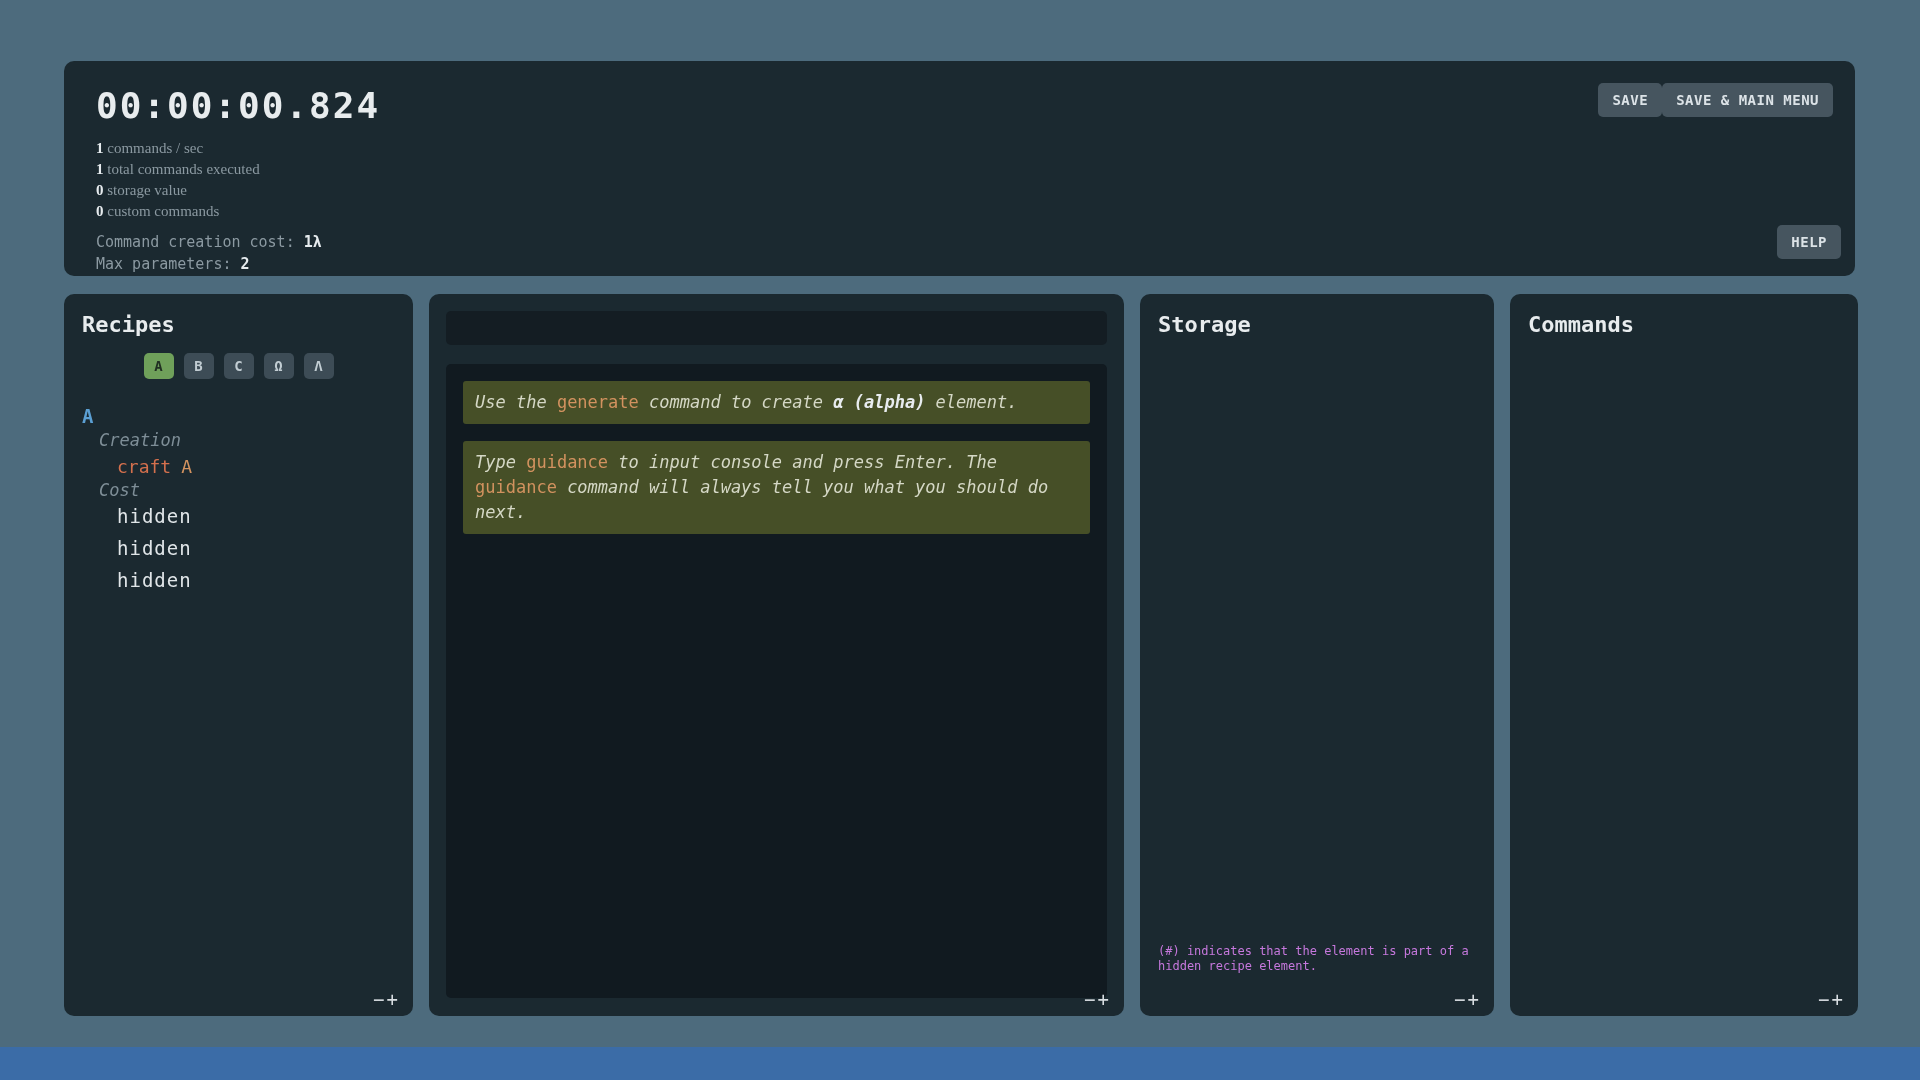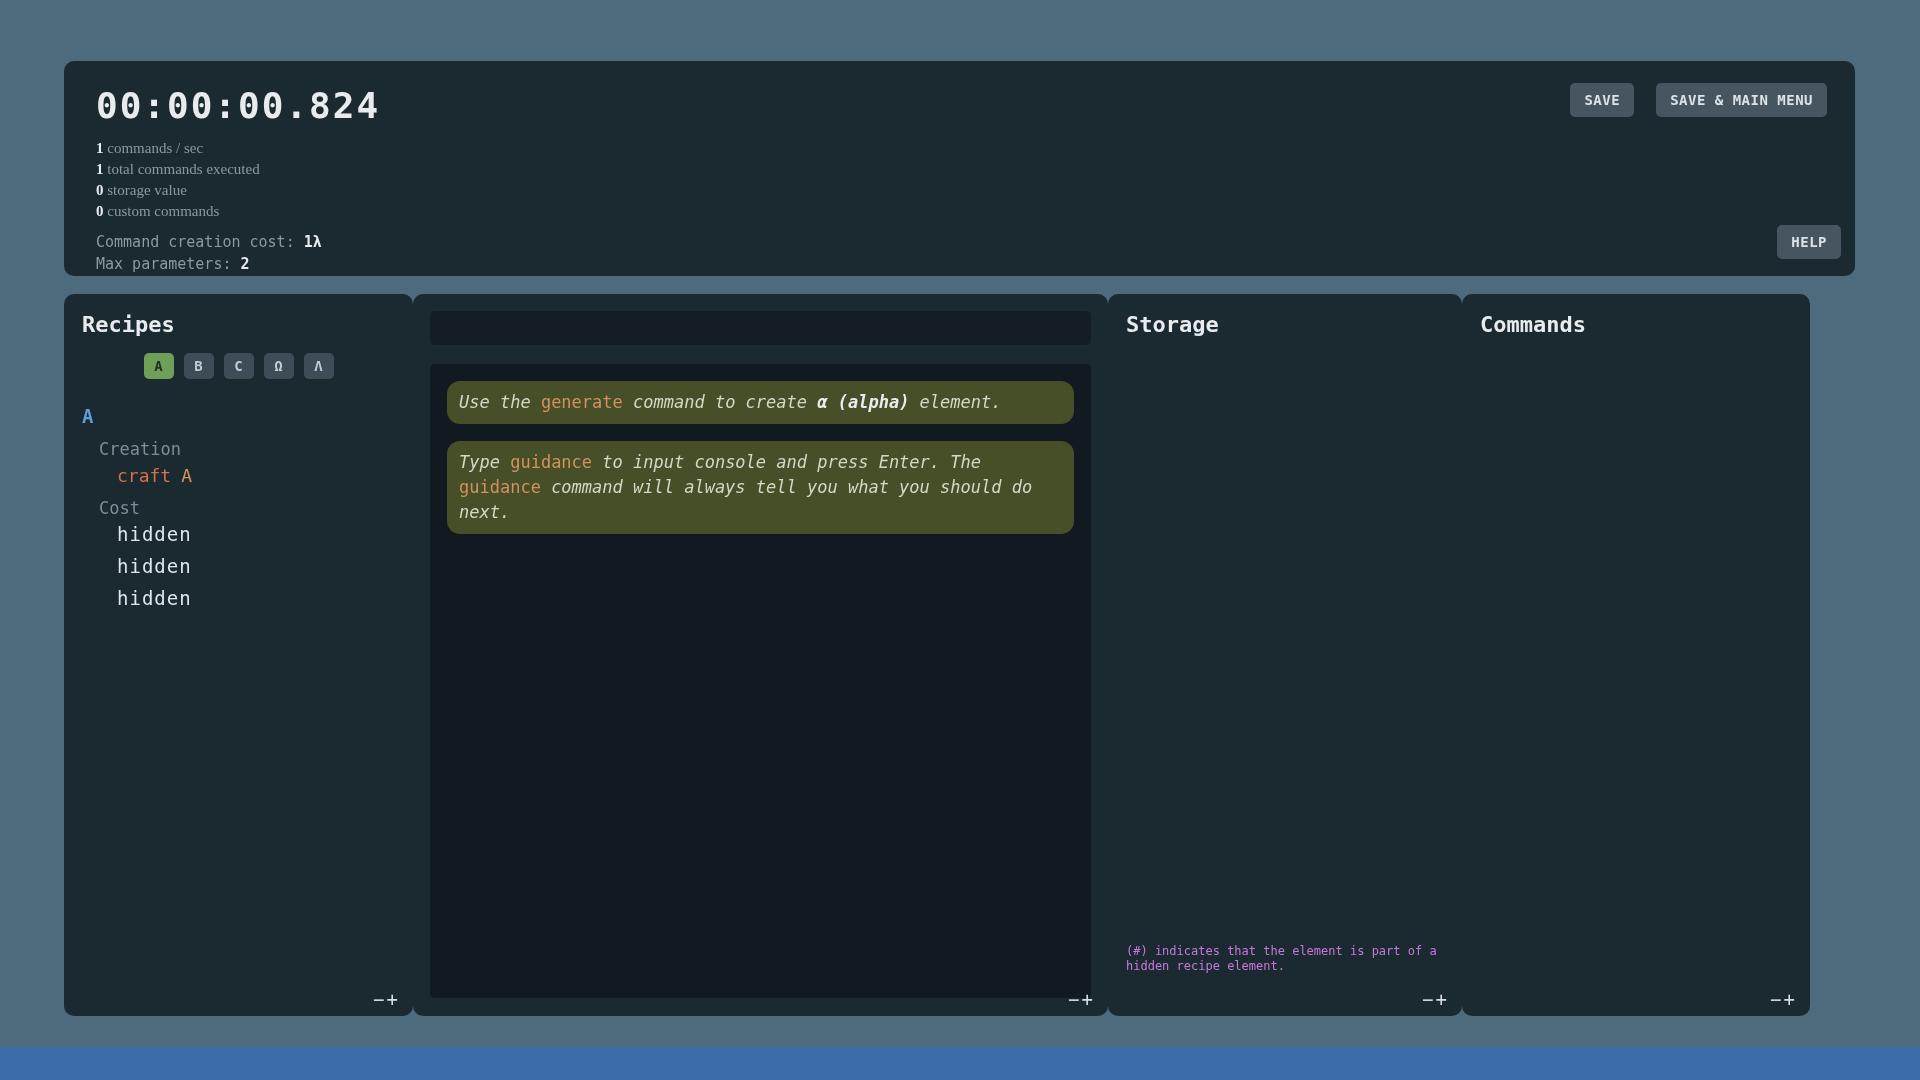--- a/index.html
+++ b/index.html
@@ -25,77 +25,77 @@
   .timer {
     font-size:36px; font-weight:bold; color:#e8ecee; letter-spacing:2px;
   }
   .stats { margin-top:12px; }
   .stat-row { font-size:15px; line-height:21px; color:#8b99a1;font-family:Liberation Serif, serif; }
   .stat-value { font-weight:bold; color:#e6ebee; }
   .meta { margin-top:9px; }
   .meta-row { font-size:15px; line-height:22px; color:#8b99a1; }
   .meta-value { font-weight:bold; color:#e6ebee; }
   .header-buttons {
-    position:absolute; top:22px; right:28px; display:flex; gap:22px;
+    position:absolute; top:22px; right:22px; display:flex; gap:0;
   }
   .btn {
     background:#46555f; color:#dce3e7;
     border:none; border-radius:5px;
     font-family:"DejaVu Sans Mono", monospace;
     font-size:14px; font-weight:bold; letter-spacing:0.5px;
     padding:9px 14px; cursor:pointer;
   }
   .help-btn { position:absolute; bottom:17px; right:14px; }
 
   
   .panels {
     position:absolute; left:64px; top:294px;
-    display:flex; height:722px;
+    display:flex; gap:16px; height:722px;
   }
   .panel-title { font-size:22px; font-weight:bold; color:#e8ecee; }
   .zoom {
     position:absolute; bottom:6px; right:14px;
     font-size:19px; color:#d8dde1; user-select:none;
   }
   .zoom span { cursor:pointer; padding:0 1px; }
 
   
   .recipes { width:349px; padding:18px; }
   .tabs { margin-top:16px; display:flex; justify-content:center; gap:10px; }
   .tab {
     width:30px; height:26px; border:none; border-radius:5px;
     background:#3d4c56; color:#c2cdd3;
     font-family:"DejaVu Sans Mono", monospace;
     font-size:14px; font-weight:bold; cursor:pointer;
     display:flex; align-items:center; justify-content:center;
   }
   .tab.active { background:#6fa05a; color:#213022; }
   .element-name { margin-top:26px; font-size:19px; font-weight:bold; color:#5b9fd3; }
-  .section-label { margin-top:12px; margin-left:17px; font-size:17px; color:#7e8e97; }
+  .section-label { margin-top:3px; margin-left:17px; font-size:17px; color:#7e8e97;font-style:italic; }
   .craft-line { margin-top:6px; margin-left:35px; font-size:18px; }
   .craft-cmd { color:#d4704d;text-align:center; }
   .craft-target { color:#d2925f; margin-left:10px; }
   .cost-item { margin-left:35px; font-size:19px; line-height:32px; color:#e0e5e8; letter-spacing:1px; }
   .cost-item:first-of-type { margin-top:4px; }
 
   
   .console { width:695px; padding:17px; }
   .console-input {
     width:100%; height:34px;
     background:#141d23; border:none; border-radius:5px;
     color:#e4e9ec; font-family:"DejaVu Sans Mono", monospace; font-size:16px;
     padding:0 10px; outline:none; display:block;
   }
   .console-log {
     margin-top:19px; height:634px;
     background:#111a20; border-radius:5px;
     padding:17px;
   }
   .msg {
-    background:#464f27; border-radius:13px;
+    background:#464f27; border-radius:3px;
     padding:9px 12px; margin-bottom:17px;
     font-size:17px; line-height:25px;
     font-style:italic; color:#d5d8c6;
   }
   .msg .cmd { color:#d2925f; font-style:normal; }
   .msg .em { font-weight:bold; color:#e8ecef; }
 
   
   .storage { width:354px; padding:18px; }
   .footnote {

